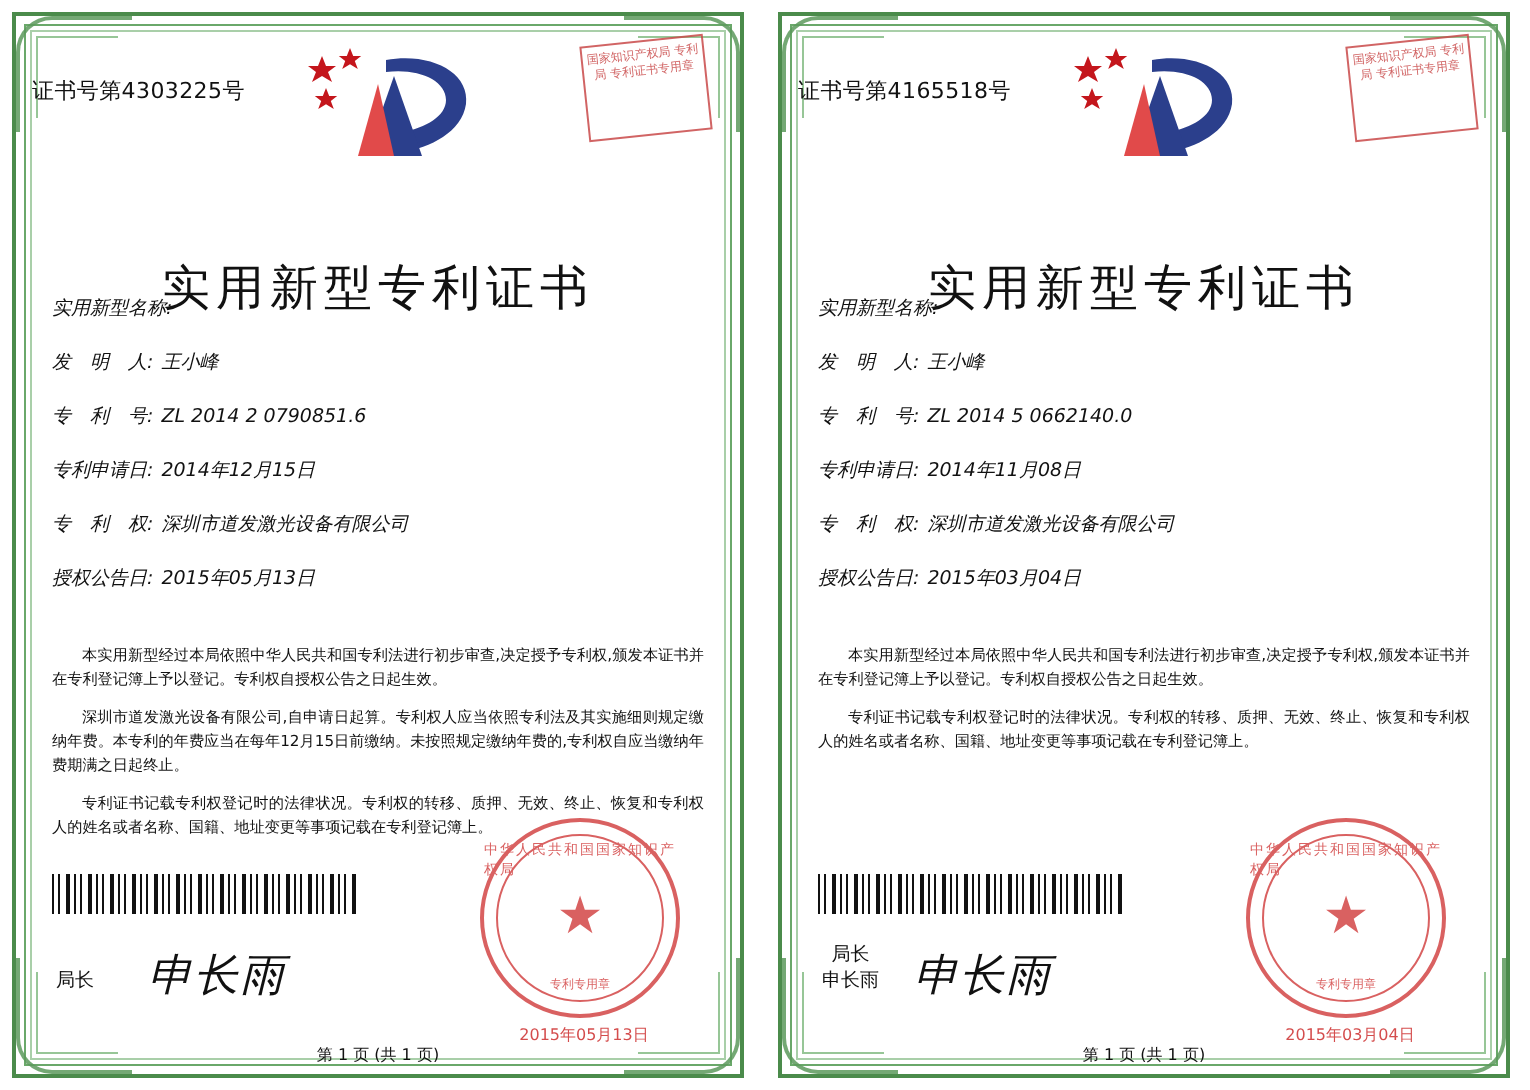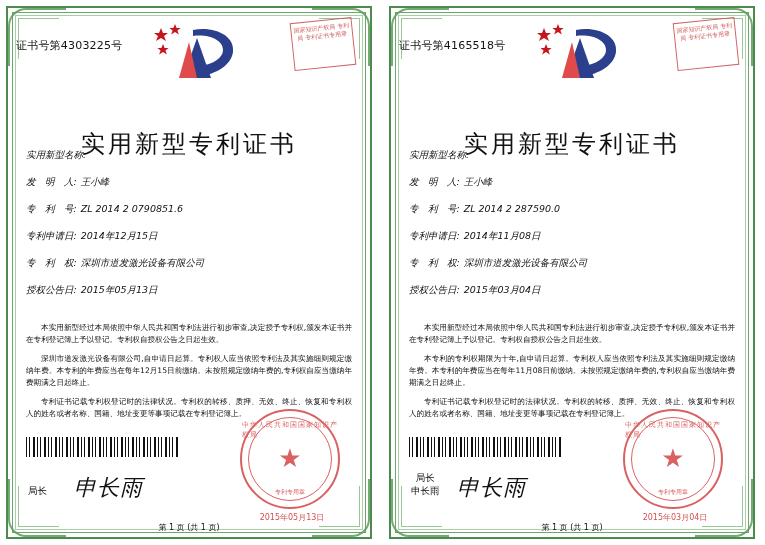--- a/index.html
+++ b/index.html
@@ -177,39 +177,38 @@
     <div class="fields">
       <div class="frow">
         <span class="flabel">实用新型名称:</span>
       </div>
       <div class="frow">
         <span class="flabel">发　明　人:</span>
         <span class="fvalue">王小峰</span>
       </div>
       <div class="frow">
         <span class="flabel">专　利　号:</span>
-        <span class="fvalue">ZL 2014 2 287590.0</span>
+        <span class="fvalue">ZL 2014 5 0662140.0</span>
       </div>
       <div class="frow">
         <span class="flabel">专利申请日:</span>
         <span class="fvalue">2014年11月08日</span>
       </div>
       <div class="frow">
         <span class="flabel">专　利　权:</span>
         <span class="fvalue">深圳市道发激光设备有限公司</span>
       </div>
       <div class="frow">
         <span class="flabel">授权公告日:</span>
         <span class="fvalue">2015年03月04日</span>
       </div>
     </div>
 
     <div class="body">
       <p>本实用新型经过本局依照中华人民共和国专利法进行初步审查,决定授予专利权,颁发本证书并在专利登记簿上予以登记。专利权自授权公告之日起生效。</p>
-      <p>本专利的专利权期限为十年,自申请日起算。专利权人应当依照专利法及其实施细则规定缴纳年费。本专利的年费应当在每年11月08日前缴纳。未按照规定缴纳年费的,专利权自应当缴纳年费期满之日起终止。</p>
       <p>专利证书记载专利权登记时的法律状况。专利权的转移、质押、无效、终止、恢复和专利权人的姓名或者名称、国籍、地址变更等事项记载在专利登记簿上。</p>
     </div>
 
     <div class="barcode"></div>
 
     <div class="sign-label" style="white-space:pre-line;">局长
 申长雨</div>
     <div class="sign-name">申长雨</div>
 
     <div class="seal">

